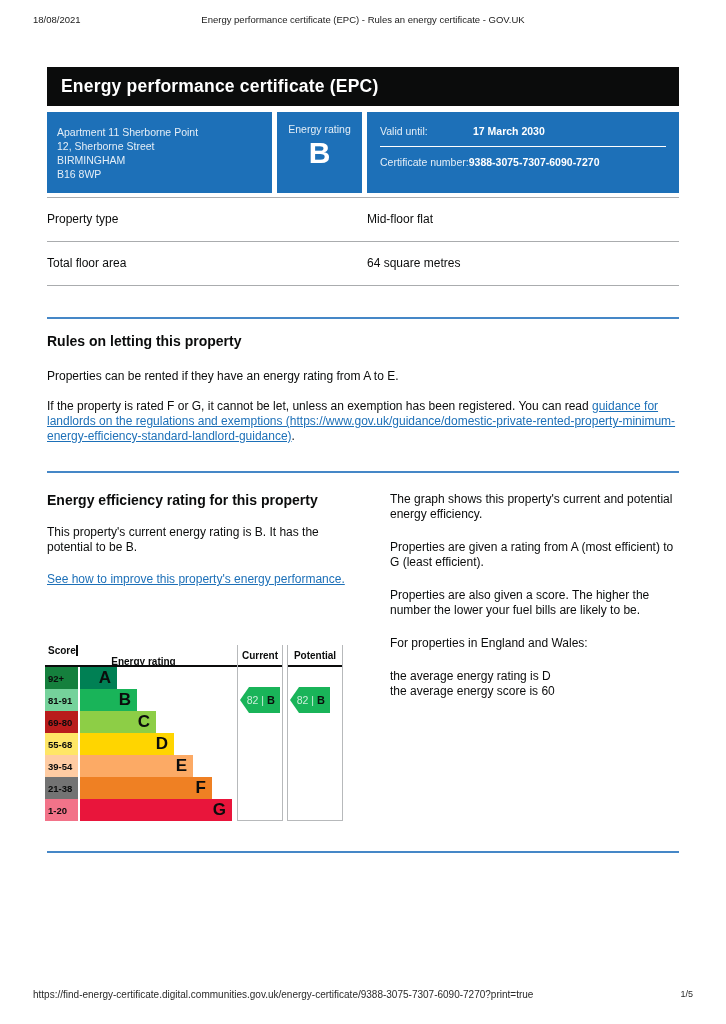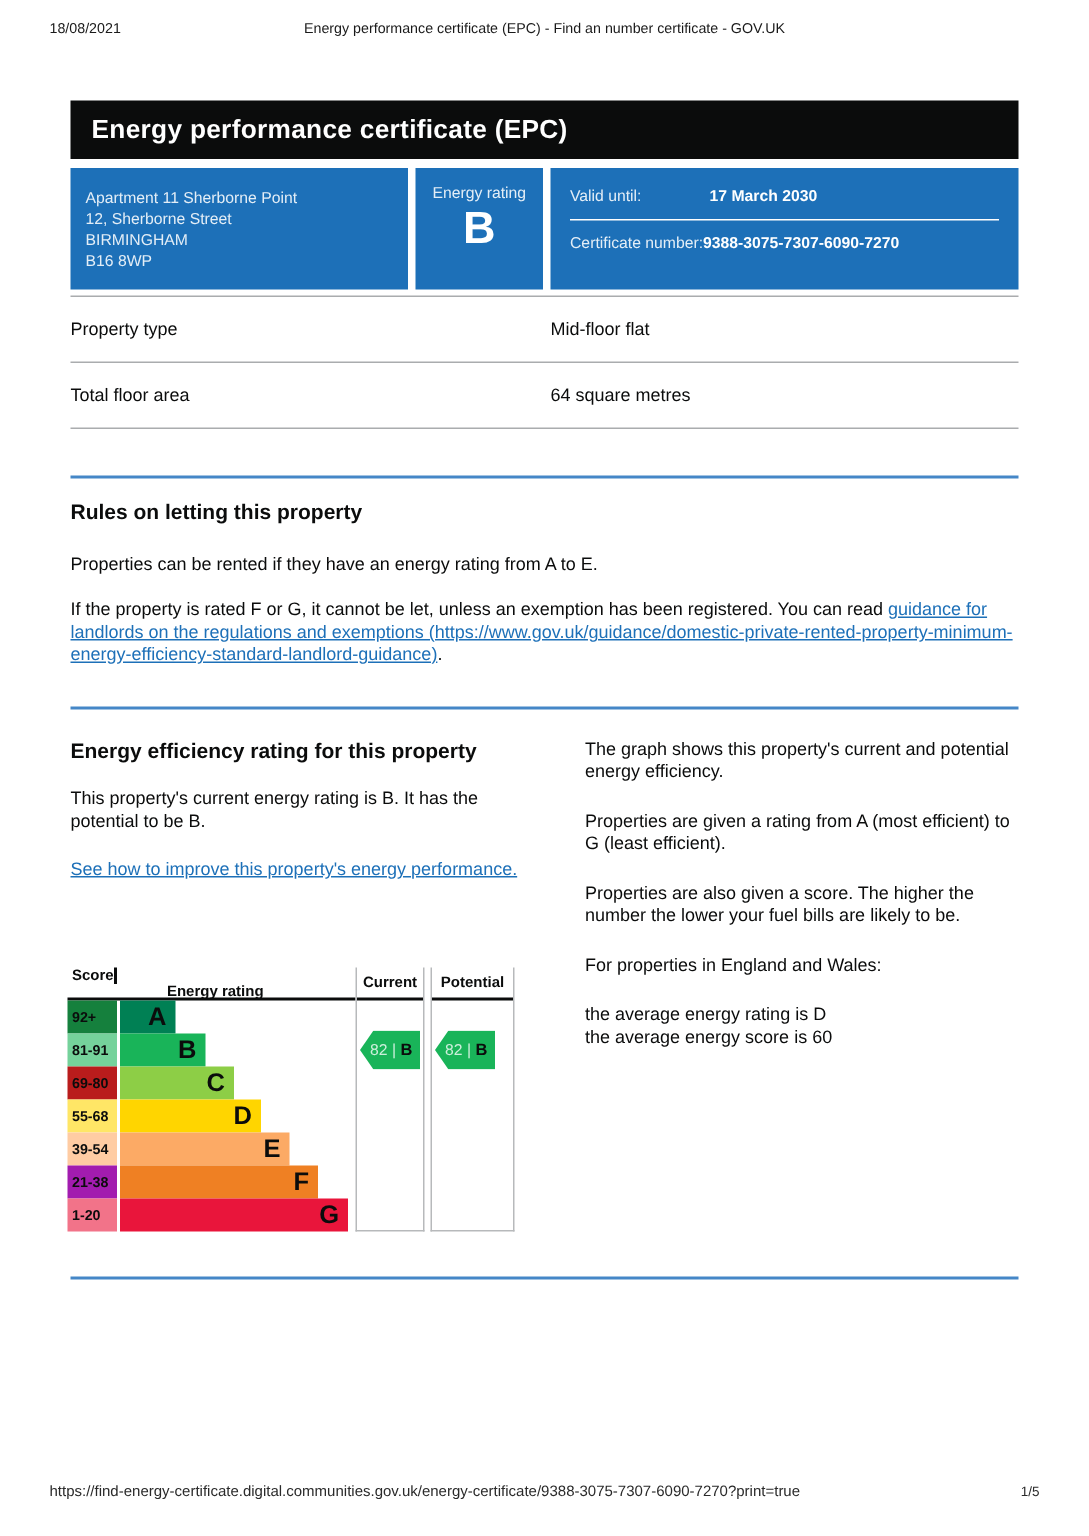--- a/index.html
+++ b/index.html
@@ -87,21 +87,21 @@
   .arrow-score { color:rgba(255,255,255,0.78); margin-right:3px; }
   .arrow-band { color:#0b0c0c; font-weight:bold; font-size:11px; }
 </style>
 </head>
 <body>
 
 <div class="page">
 
   <div class="print-header">
     <span class="print-date">18/08/2021</span>
-    <span class="print-title">Energy performance certificate (EPC) - Find an number certificate - GOV.UK</span>
+    <span class="print-title">Energy performance certificate (EPC) - Rules an energy certificate - GOV.UK</span>
   </div>
 
   <div class="h1-bar">
     <span>Energy performance certificate (EPC)</span>
   </div>
 
   <div class="summary">
     <div class="blue-box box-address">
       <div>Apartment 11 Sherborne Point</div>
       <div>12, Sherborne Street</div>
@@ -180,21 +180,21 @@
       </div>
       <div class="epc-row">
         <span class="epc-score" style="background: rgb(255, 230, 102);">55-68</span>
         <span class="epc-bar" style="background: rgb(255, 213, 0); width: 94px;">D</span>
       </div>
       <div class="epc-row">
         <span class="epc-score" style="background: rgb(255, 204, 163);">39-54</span>
         <span class="epc-bar" style="background: rgb(252, 170, 101); width: 113px;">E</span>
       </div>
       <div class="epc-row">
-        <span class="epc-score" style="background: #a21caf;">21-38</span>
+        <span class="epc-score" style="background: #737373;">21-38</span>
         <span class="epc-bar" style="background: rgb(239, 128, 35); width: 132px;">F</span>
       </div>
       <div class="epc-row">
         <span class="epc-score" style="background: rgb(242, 115, 137);">1-20</span>
         <span class="epc-bar" style="background: rgb(233, 21, 59); width: 152px;">G</span>
       </div>
     </div>
     <div class="col-current">
       <div class="epc-header">Current</div>
       <div class="epc-arrow" id="current-arrow" style="background: rgb(25, 180, 89); top: 42px;">

